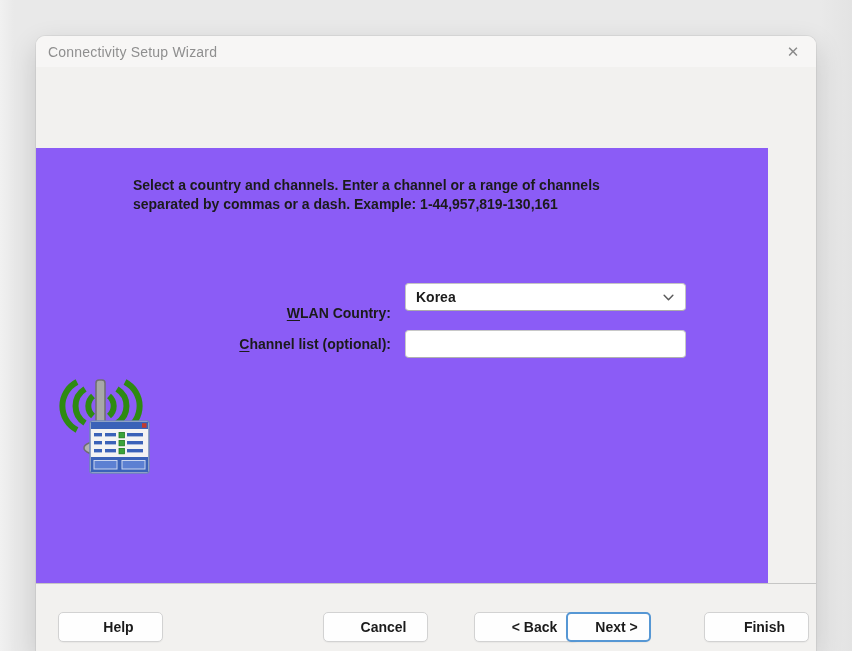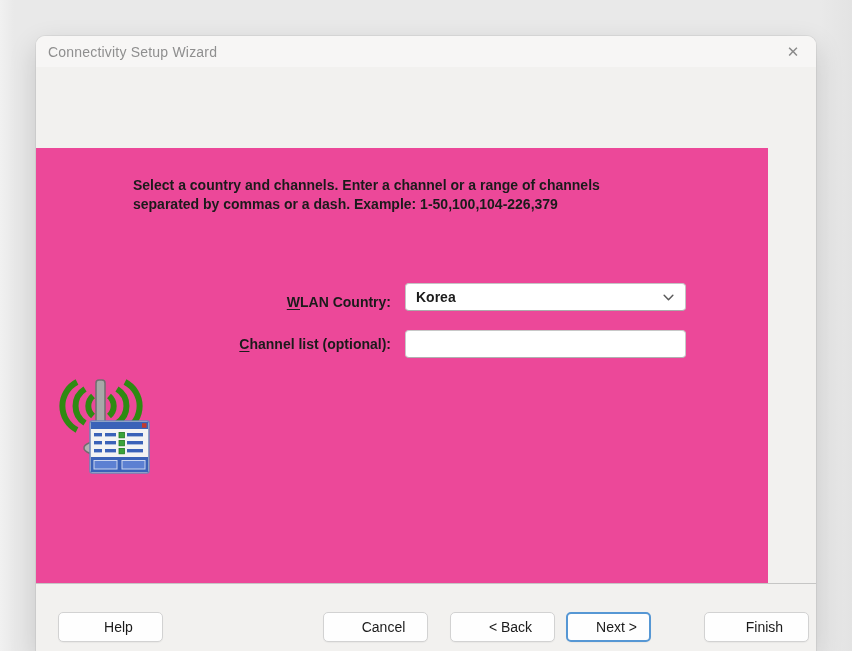--- a/index.html
+++ b/index.html
@@ -42,32 +42,32 @@
   .banner-title {
     position:absolute; left:21px; top:19px;
     color:#ffffff; font-size:13px; font-weight:bold; letter-spacing:0.2px;
     text-shadow:0 1px 1px rgba(0,0,0,0.45);
   }
   .banner-subtitle {
     position:absolute; left:36px; top:40px;
     color:#f2f6fa; font-size:13px;
     text-shadow:0 1px 1px rgba(0,0,0,0.4);
   }
-  .content { position:absolute; left:0; top:112px; width:732px; height:435px; background:#ec4899; }
+  .content { position:absolute; left:0; top:112px; width:732px; height:435px; background:#8b5cf6; }
   .instructions {
     position:absolute; left:97px; top:28px; width:560px;
     font-size:14px; font-weight:600; color:#1b1b1b; line-height:19px;
   }
   .radio-icon { position:absolute; left:16px; top:224px; width:100px; height:106px; }
   .field-label {
     position:absolute; width:255px; left:100px; height:28px; line-height:28px;
     text-align:right; font-size:14px; font-weight:600; color:#1b1b1b;
   }
   .field-label u { text-decoration:underline; text-underline-offset:2px; }
-  .label-country { top:140px; }
+  .label-country { top:151px; }
   .label-channel { top:182px; }
   .combo {
     position:absolute; left:369px; top:135px; width:281px; height:28px;
     background:#ffffff; border:1px solid #c4c4c4; border-bottom-color:#ababab;
     border-radius:4px; display:flex; align-items:center;
     padding:0 10px; cursor:default;
   }
   .combo-value { flex:1; font-size:14px; font-weight:600; color:#1b1b1b; }
   .combo-chevron { width:14px; height:14px; display:flex; align-items:center; justify-content:center; }
   .text-input {
@@ -75,47 +75,47 @@
     background:#ffffff; border:1px solid #c8c8c8; border-bottom-color:#b0b0b0;
     border-radius:4px; padding:0 9px; font-size:14px;
     font-family:"Liberation Sans", sans-serif; color:#1b1b1b; outline:none;
   }
   .separator { position:absolute; left:0; top:547px; width:780px; height:1px; background:#c6c6c5; }
   .footer { position:absolute; left:0; top:548px; width:780px; height:67px; background:#f2f1ef; }
   .btn {
     position:absolute; top:28px; height:30px; width:105px;
     background:#fefefe; border:1px solid #d2d2d2; border-radius:5px;
     font-family:"Liberation Sans", sans-serif;
-    font-size:14px; font-weight:400; color:#1b1b1b;
+    font-size:14px; font-weight:700; color:#1b1b1b;
     box-shadow:0 1px 1px rgba(0,0,0,0.04);
     cursor:pointer;
     padding-left:16px;
   }
   .btn-help   { left:22px; }
   .btn-cancel { left:287px; }
-  .btn-back   { left:414px; }
+  .btn-back   { left:438px; }
   .btn-next   { left:530px; width:85px; border:2px solid #5697d4; }
   .btn-finish { left:659px;margin-left:9px; }
 </style>
 </head>
 <body>
 
 <div class="dialog">
 
   <div class="titlebar">
     <span class="titlebar-text">Connectivity Setup Wizard</span>
     <span class="close-btn">✕</span>
   </div>
 
 
   <div class="content">
 
     <div class="instructions">
       <div>Select a country and channels. Enter a channel or a range of channels</div>
-      <div>separated by commas or a dash. Example: 1-50,100,104-226,379</div>
+      <div>separated by commas or a dash. Example: 1-44,957,819-130,161</div>
     </div>
 
     <svg class="radio-icon" viewBox="0 0 100 106" xmlns="http://www.w3.org/2000/svg">
 
       <g stroke="#2e8a12" stroke-width="6" fill="none" stroke-linecap="butt">
         <path d="M 41 24 A 13 13 0 0 0 41 44"></path>
         <path d="M 33 17 A 20 20 0 0 0 33 51"></path>
         <path d="M 25 10 A 27 27 0 0 0 25 58"></path>
         <path d="M 57 24 A 13 13 0 0 1 57 44"></path>
         <path d="M 65 17 A 20 20 0 0 1 65 51"></path>

